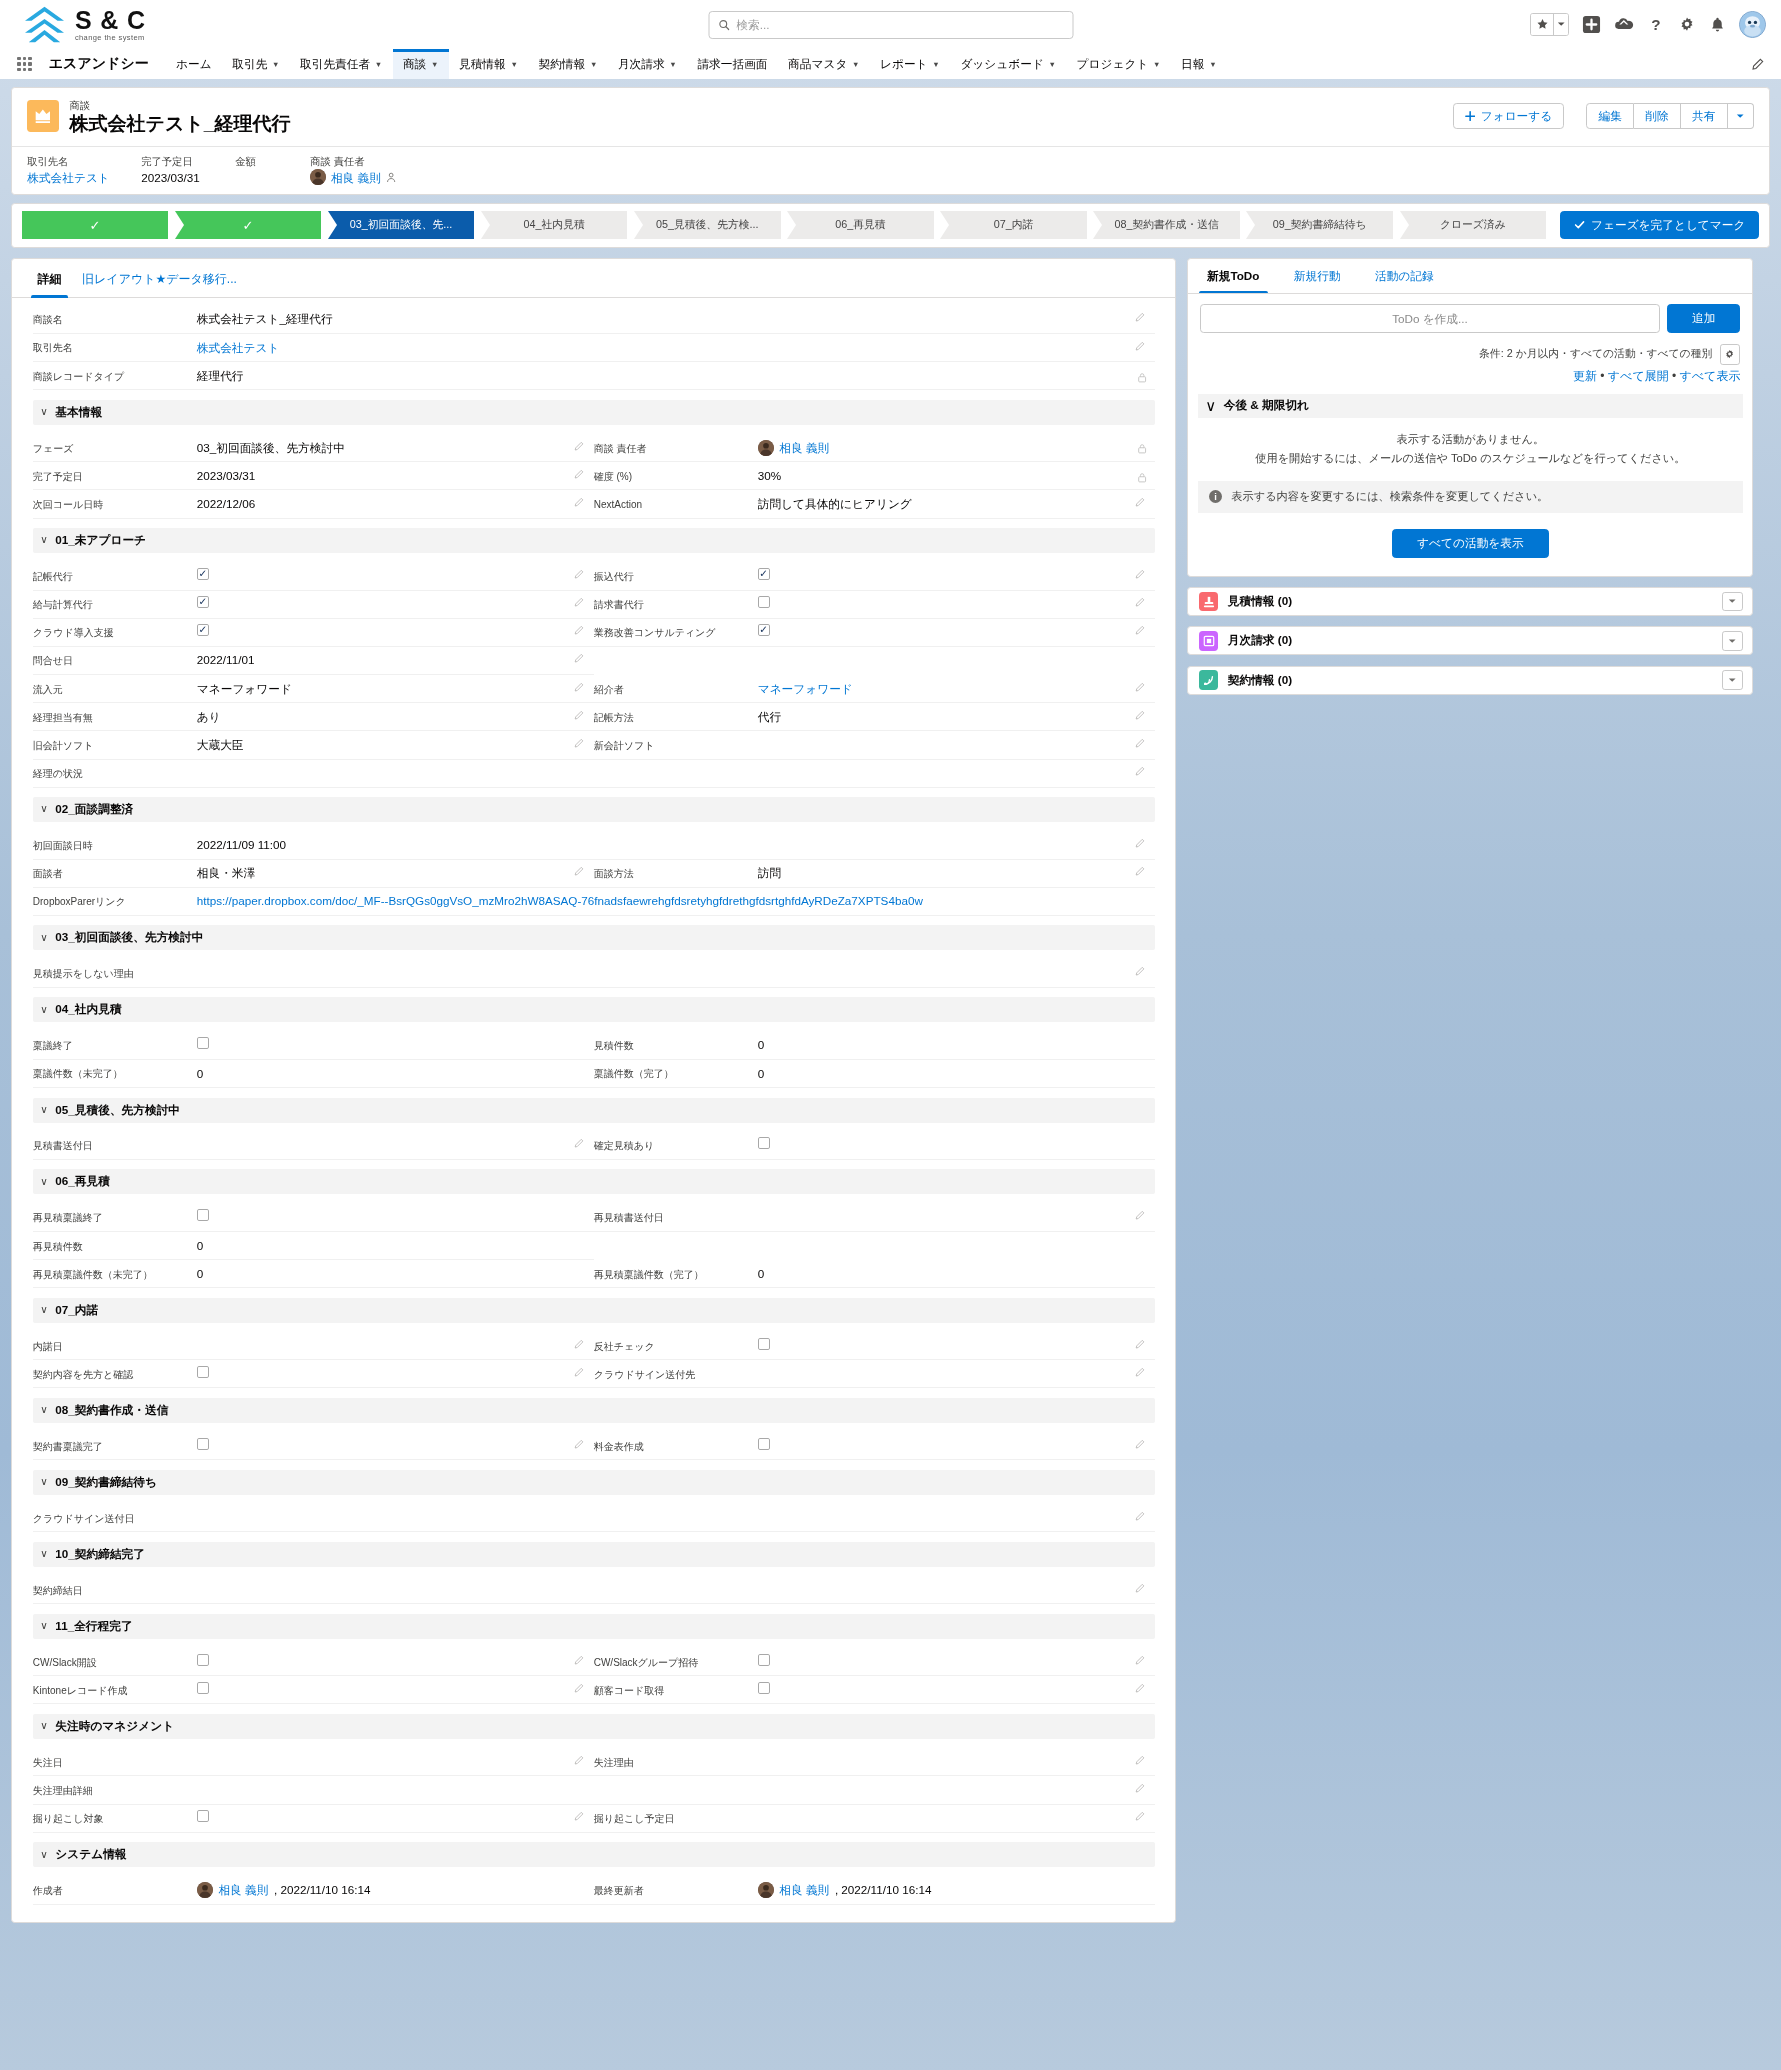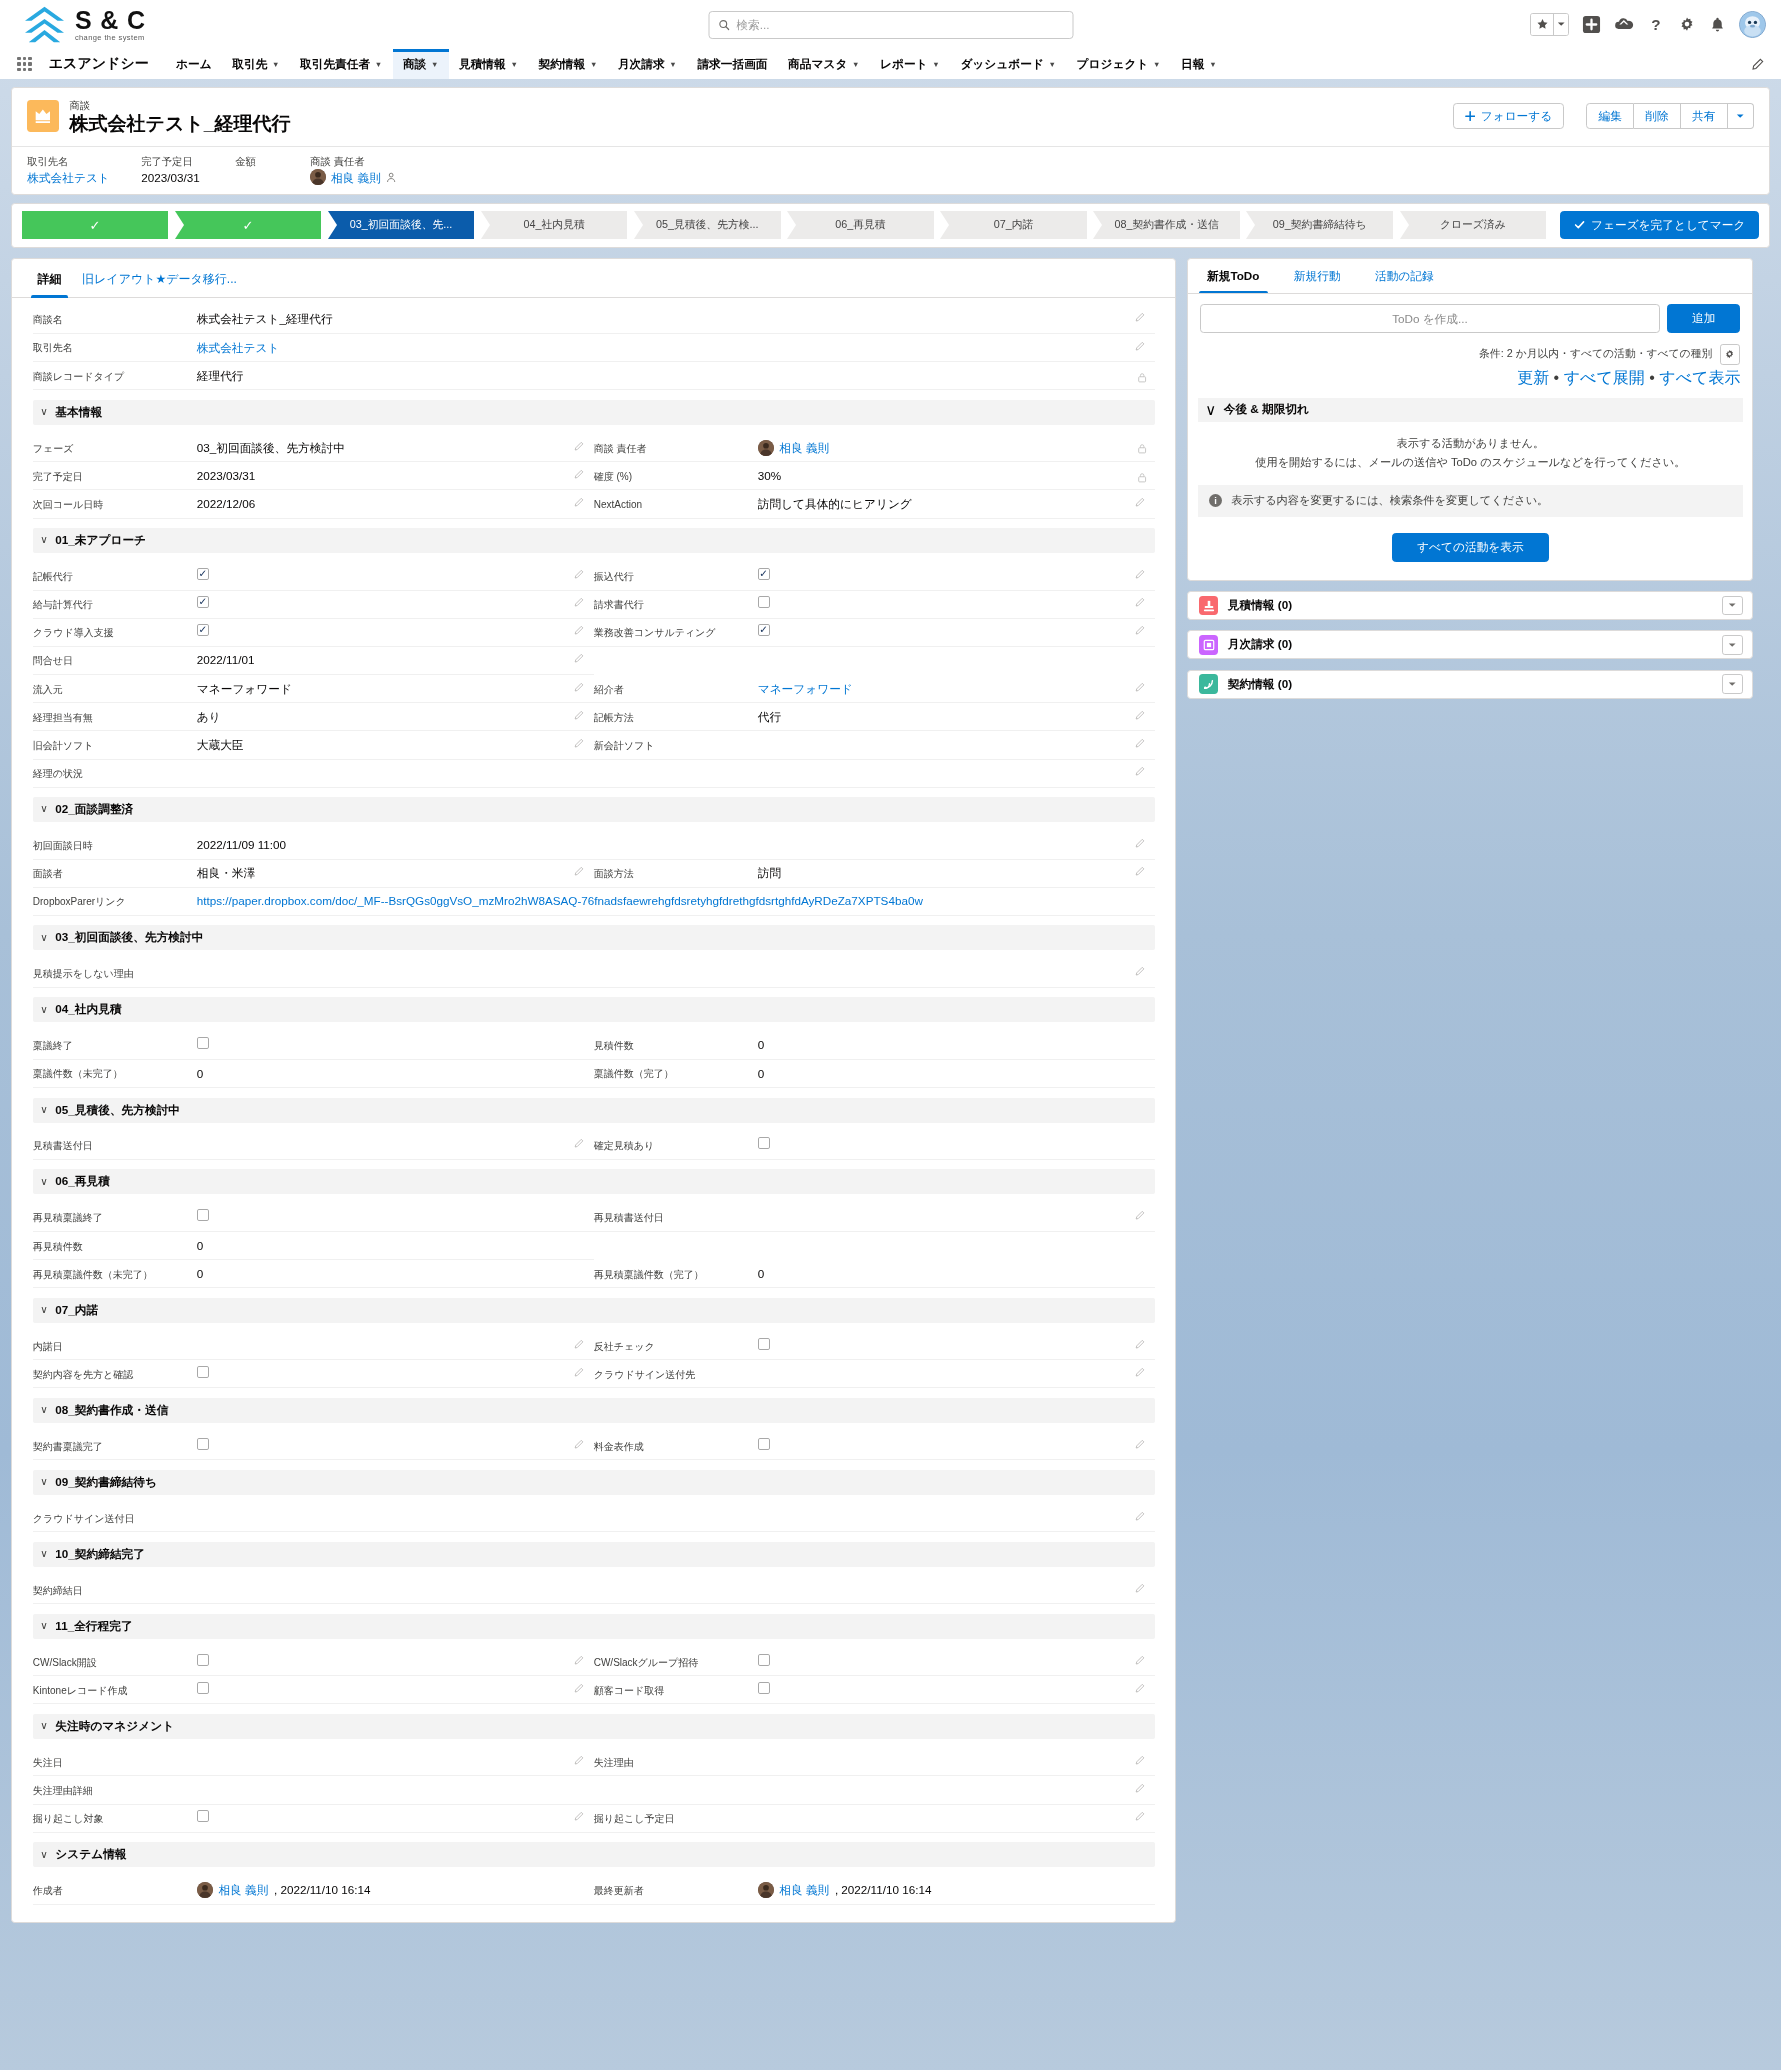--- a/index.html
+++ b/index.html
@@ -76,21 +76,21 @@
   .waffle {
     width: 20.6px; display: grid; grid-template-columns: repeat(3, 3.7px);
     grid-template-rows: repeat(3, 3.7px); gap: 1.9px; align-content: center;
     margin-right: 11.2px; cursor: pointer;
   }
   .waffle i { background: #747474; border-radius: 0.9px; display: block; width: 3.7px; height: 3.7px; }
   .app-name {
     font-size: 14px; font-weight: 700; color: #080707;
     display: flex; align-items: center; margin-right: 17px; white-space: nowrap;
   }
-  .nav-items { display: flex; align-items: stretch; font-weight: bold; }
+  .nav-items { display: flex; align-items: stretch; }
   .nav-item {
     display: flex; align-items: center; gap: 4.7px;
     padding: 0 10.3px; font-size: 11.7px; color: #080707;
     cursor: pointer; white-space: nowrap; position: relative;
   }
   .nav-item.active { background: #ecf3fb; }
   .nav-item.active::after {
     content: ""; position: absolute; left: 0; right: 0; top: 0;
     height: 2.8px; background: #0176d3;
   }
@@ -263,21 +263,21 @@
   .filter-row {
     display: flex; align-items: center; justify-content: flex-end; gap: 7.5px;
     padding: 1.9px 12px 0 12px;
   }
   .filter-text { font-size: 10.8px; color: #3e3e3c; }
   .gear-btn {
     width: 20.6px; height: 20.6px; border: 0.9px solid #c9c9c9; border-radius: 2.8px;
     background: #fff; display: flex; align-items: center; justify-content: center; cursor: pointer;
   }
   .links-row {
-    text-align: right; padding: 2.8px 12px 9.4px 12px; font-size: 16px; color: #0176d3;
+    text-align: right; padding: 2.8px 12px 9.4px 12px; font-size: 12px; color: #0176d3;
   }
   .links-row span { cursor: pointer; }
   .links-row .sep { color: #3e3e3c; cursor: default; }
   .sub-head {
     background: #f3f3f3; margin: 0 9.4px; height: 24px; display: flex;
     align-items: center; gap: 7.5px; padding: 0 7.5px; cursor: pointer;
   }
   .sub-head .stitle { font-size: 11.7px; font-weight: 700; color: #080707; }
   .empty-msg {
     text-align: center; font-size: 11.2px; color: #3e3e3c;

